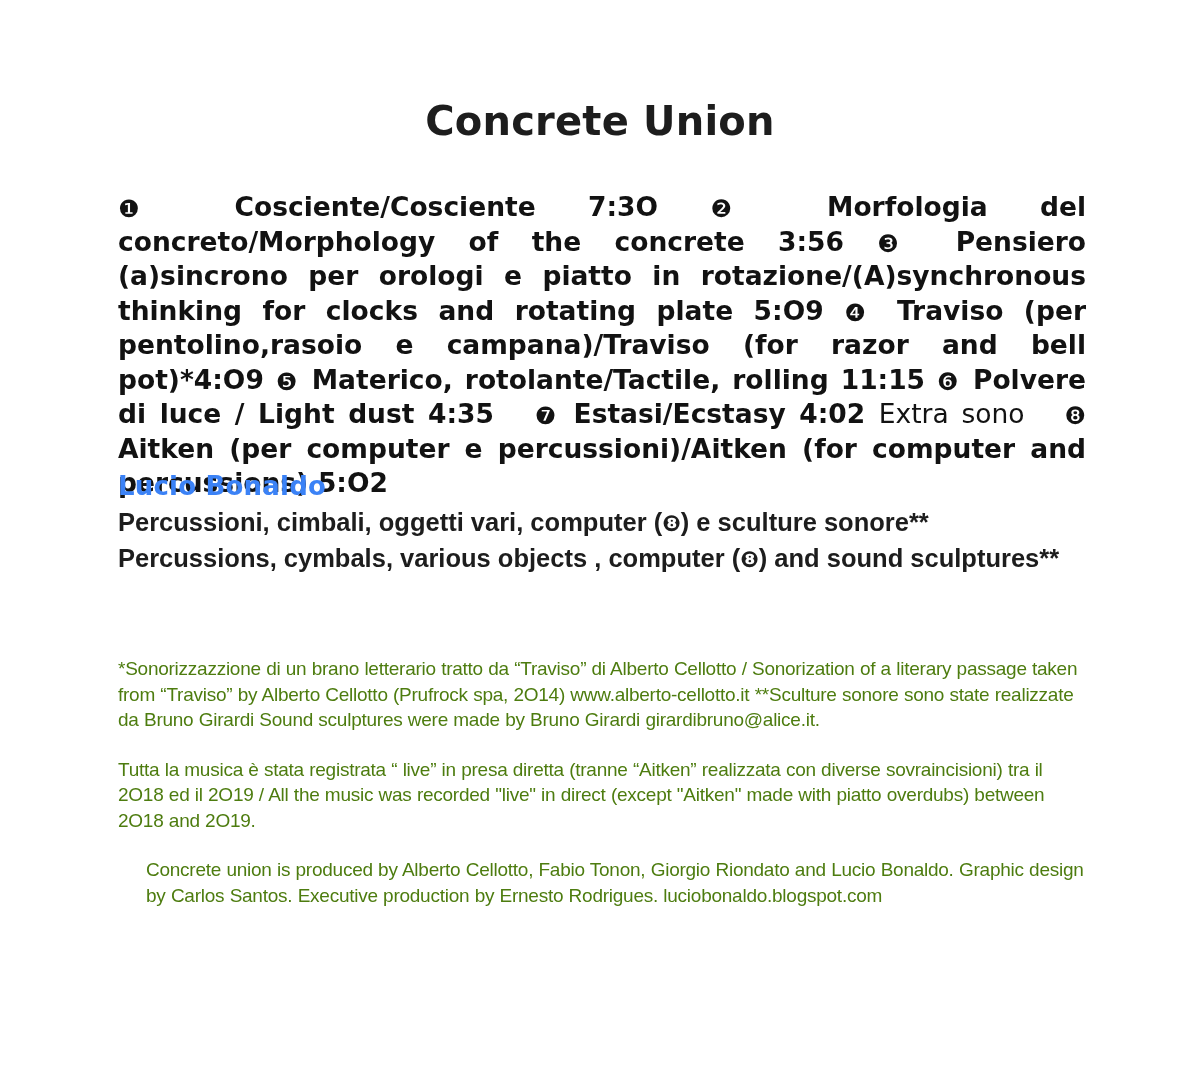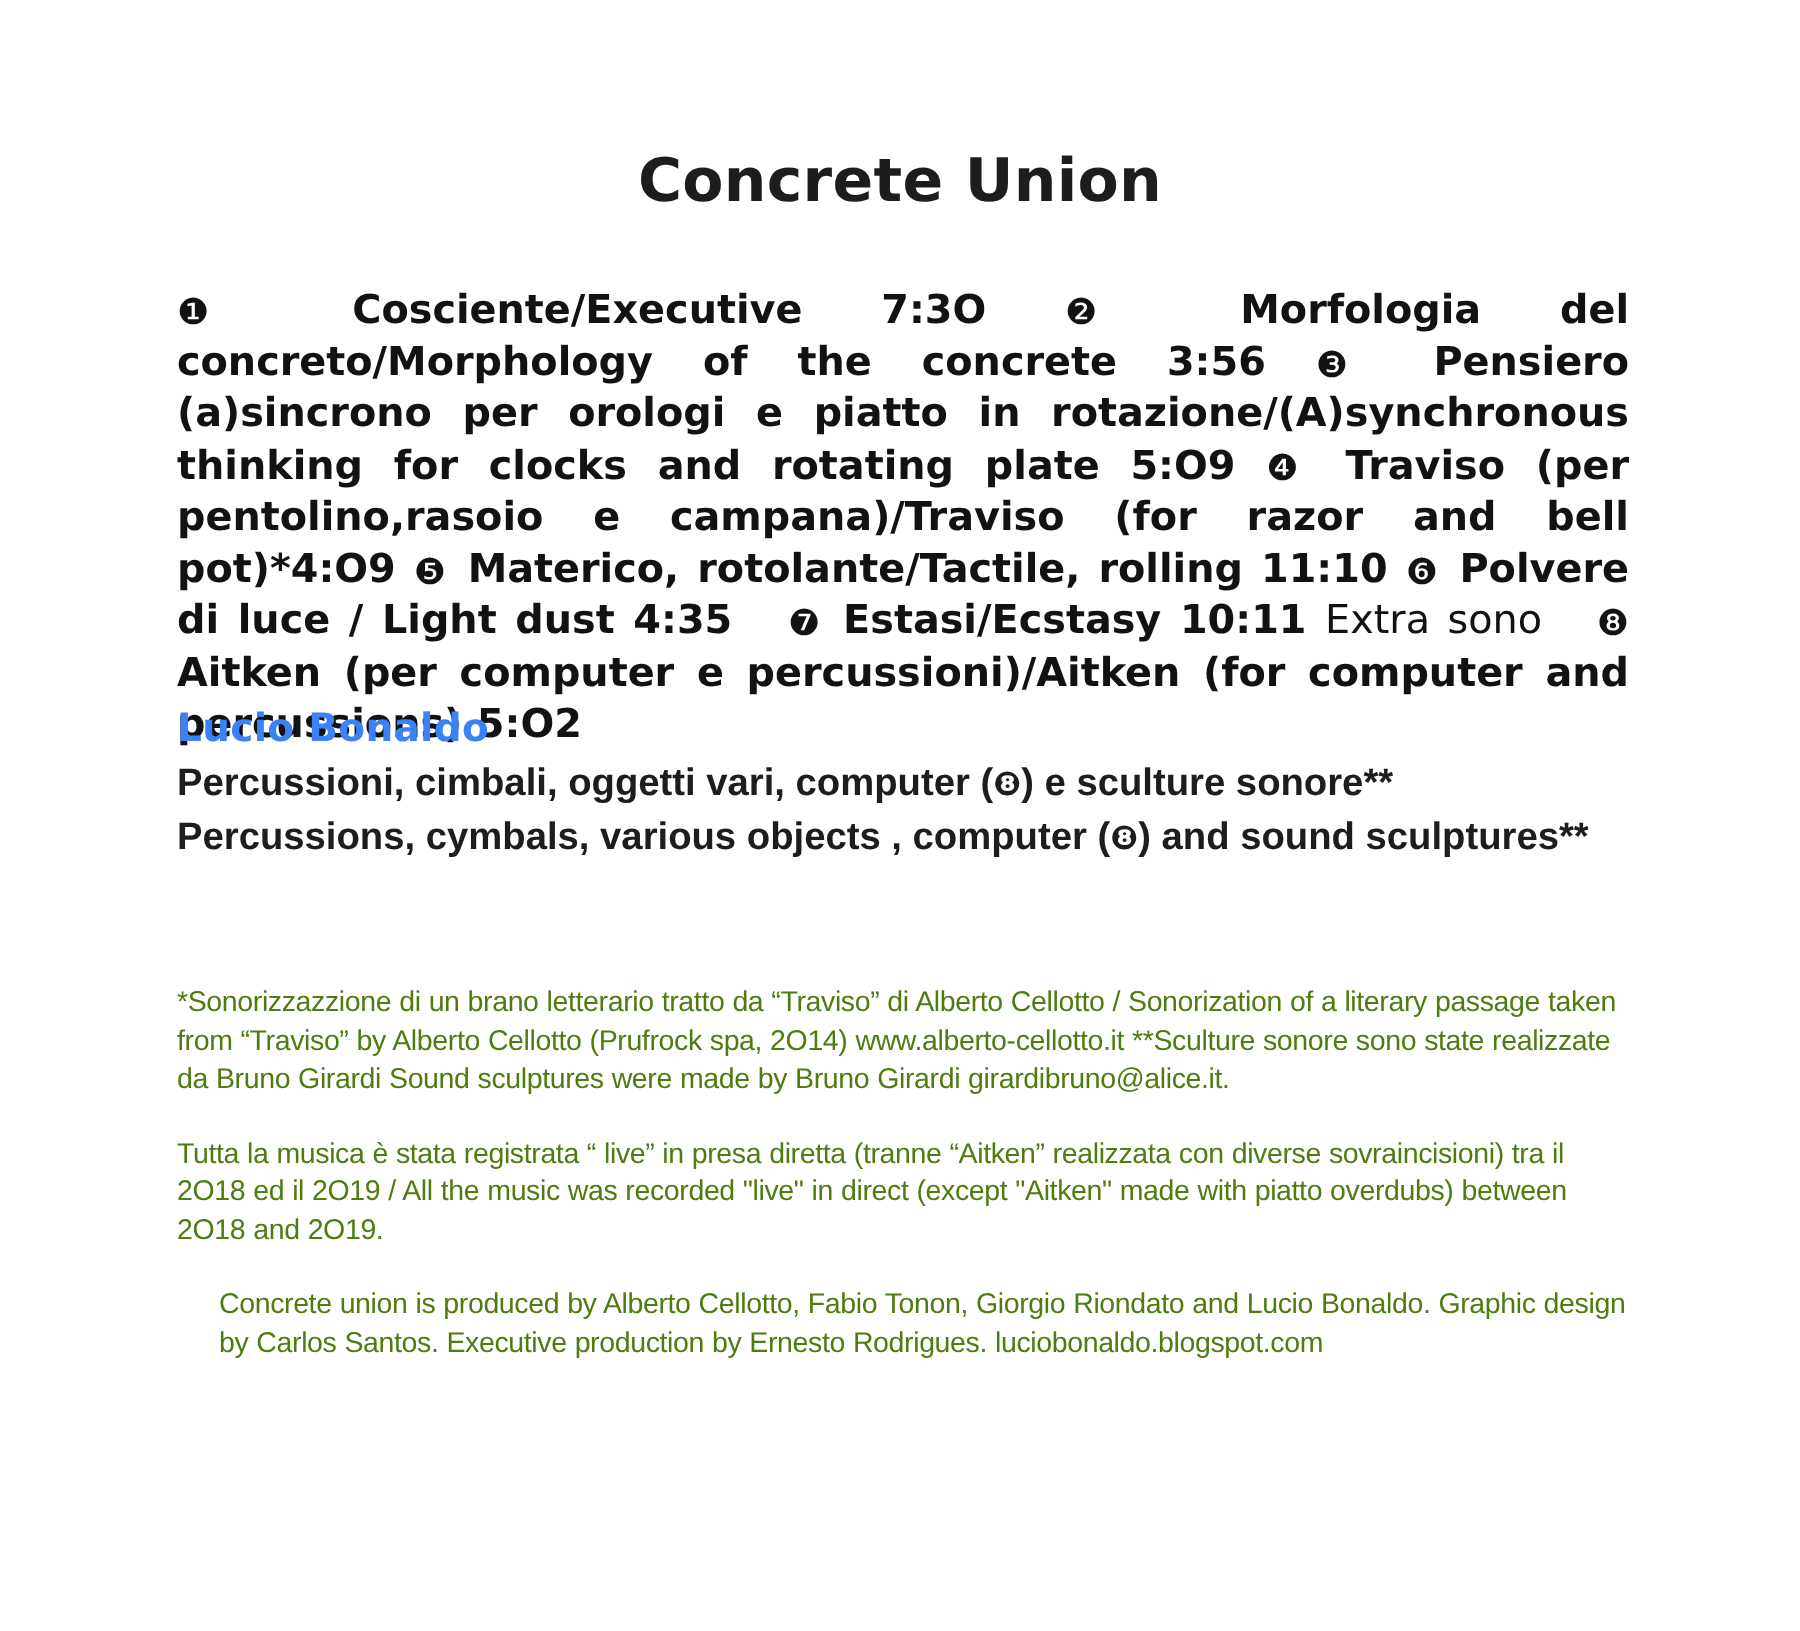--- a/index.html
+++ b/index.html
@@ -120,33 +120,33 @@
 </style>
 </head>
 <body>
 
 <div class="page">
 
   <div class="album-title">Concrete Union</div>
 
   <div class="tracklist">
     <span class="num">❶</span>
-    <span>Cosciente/Executive 7:3O </span>
+    <span>Cosciente/Cosciente 7:3O </span>
     <span class="num">❷</span>
     <span>Morfologia del concreto/Morphology of the concrete 3:56 </span>
     <span class="num">❸</span>
     <span>Pensiero (a)sincrono per orologi e piatto in rotazione/(A)synchronous thinking for clocks and rotating plate 5:O9 </span>
     <span class="num">❹</span>
     <span>Traviso (per pentolino,rasoio e campana)/Traviso (for razor and bell pot)*4:O9 </span>
     <span class="num">❺</span>
-    <span>Materico, rotolante/Tactile, rolling 11:10 </span>
+    <span>Materico, rotolante/Tactile, rolling 11:15 </span>
     <span class="num">❻</span>
     <span>Polvere di luce / Light dust 4:35 &nbsp;</span>
     <span class="num">❼</span>
-    <span>Estasi/Ecstasy 10:11 </span>
+    <span>Estasi/Ecstasy 4:02 </span>
     <span class="extra-track">Extra sono</span>
     <span class="extra-track">&nbsp;</span>
     <span class="num">❽</span>
     <span>Aitken (per computer e percussioni)/Aitken (for computer and percussions) 5:O2</span>
   </div>
 
   <div class="artist-name">Lucio Bonaldo</div>
 
   <div class="credits">
     <span class="line-it"><span>Percussioni, cimbali, oggetti vari, computer (</span><span class="circ">❽</span><span>) e sculture sonore**</span></span>

